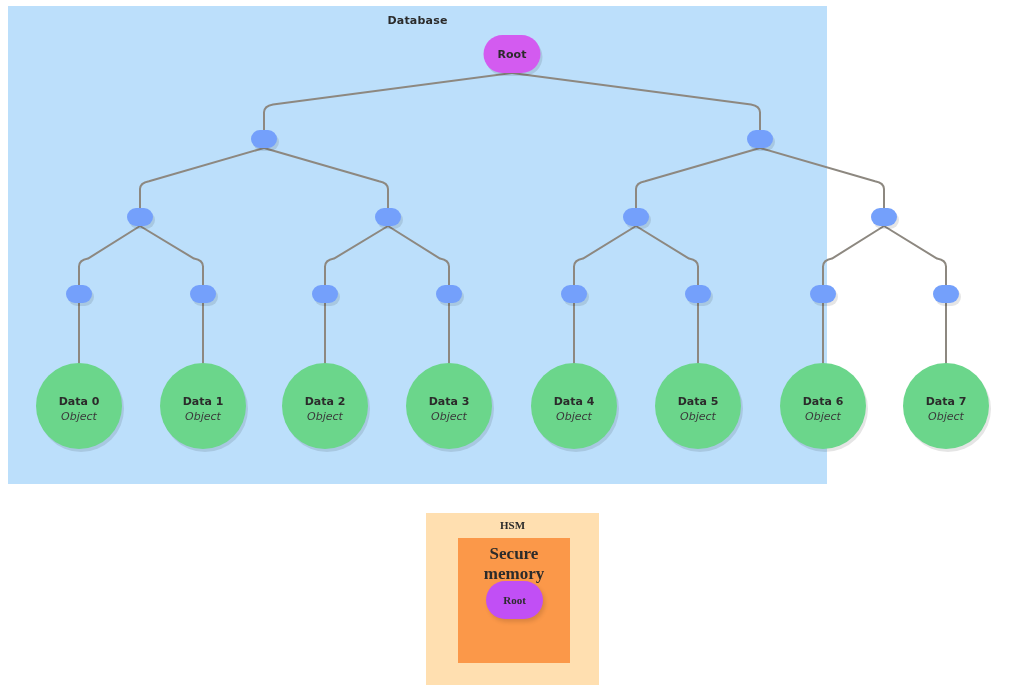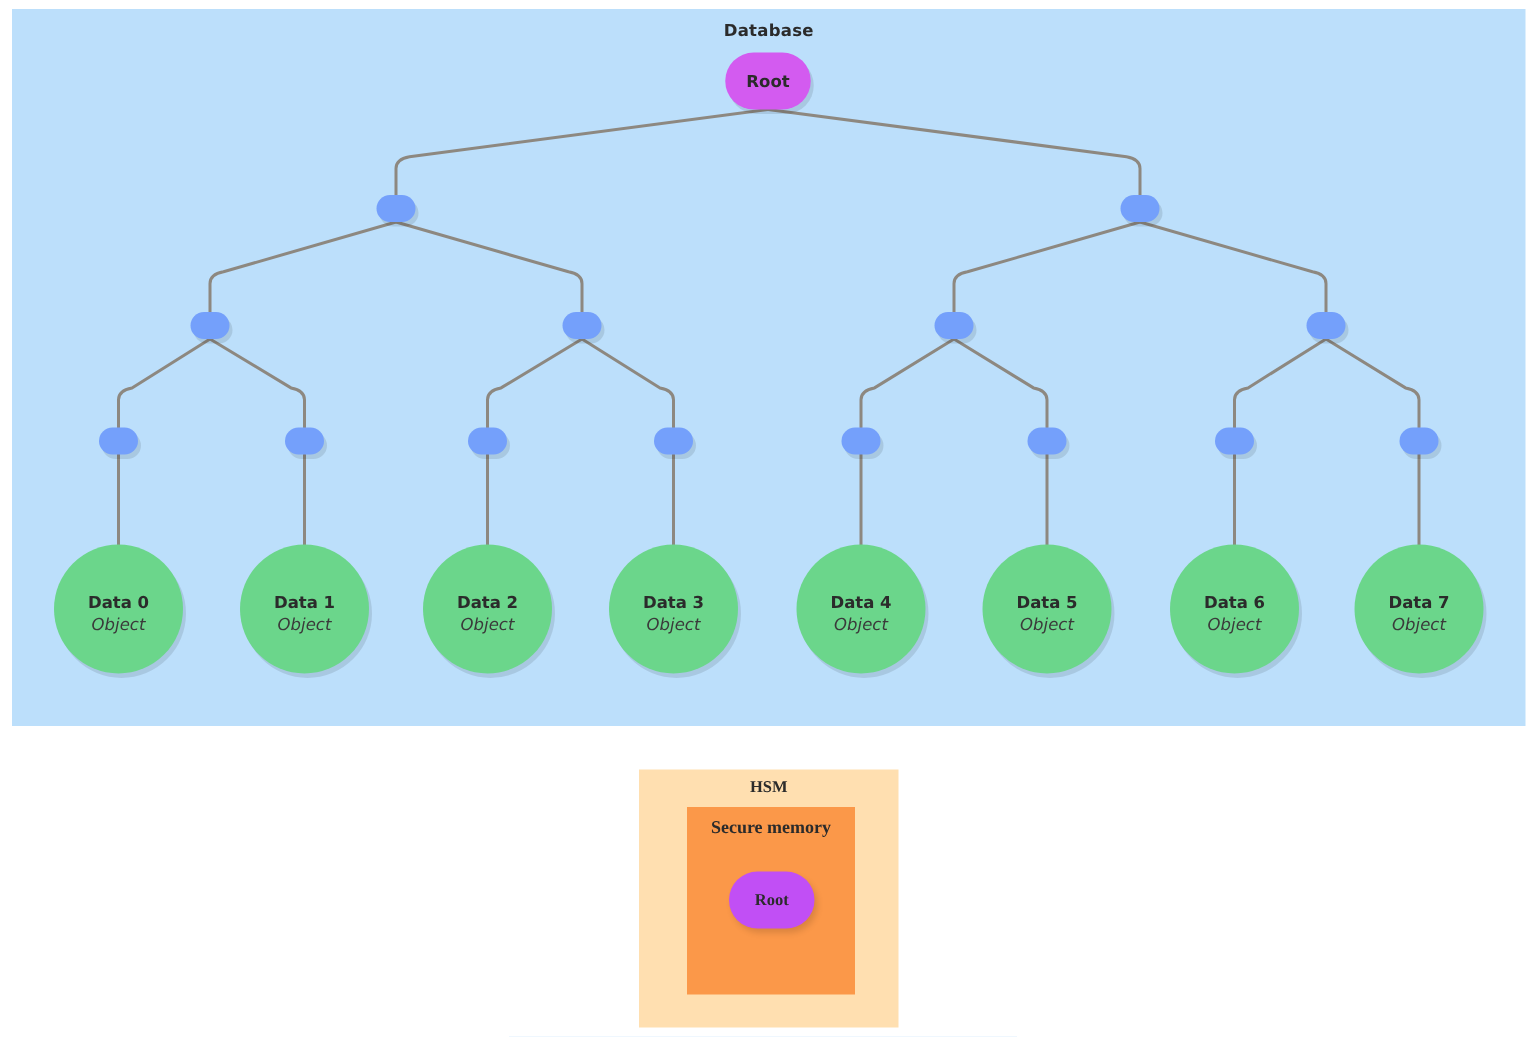--- a/index.html
+++ b/index.html
@@ -13,21 +13,21 @@
     position: relative;
     overflow: hidden;
     font-family: "DejaVu Sans", sans-serif;
   }
 
   
   #database-panel {
     position: absolute;
     left: 8px;
     top: 6px;
-    width: 1009px;
+    width: 819px;
     height: 478px;
     background: #bcdffb;
   }
   #database-title {
     position: absolute;
     left: 0;
     top: 8px;
     width: 100%;
     text-align: center;
     font-size: 11px;
@@ -114,21 +114,21 @@
     width: 112px;
     height: 125px;
     background: #fb9849;
   }
   #secure-memory-title {
     position: absolute;
     left: 0;
     top: 6px;
     width: 100%;
     text-align: center;
-    font-size: 12px;
+    font-size: 17px;
     font-weight: bold;
     color: #2b2b2b;
   }
   #hsm-root-node {
     position: absolute;
     left: 28px;
     top: 43px;
     width: 57px;
     height: 38px;
     background: #c14ff5;

